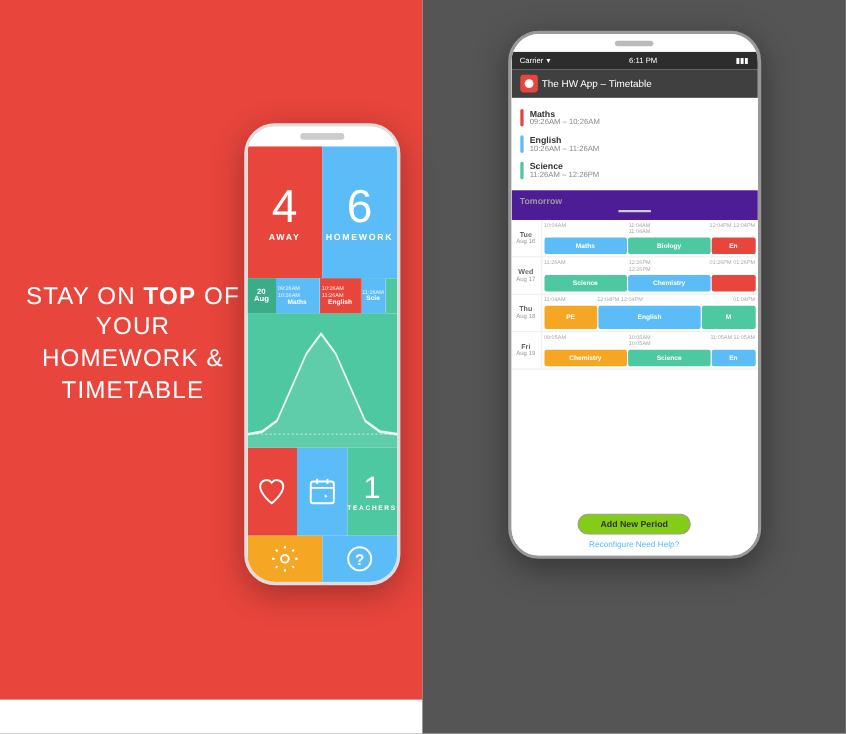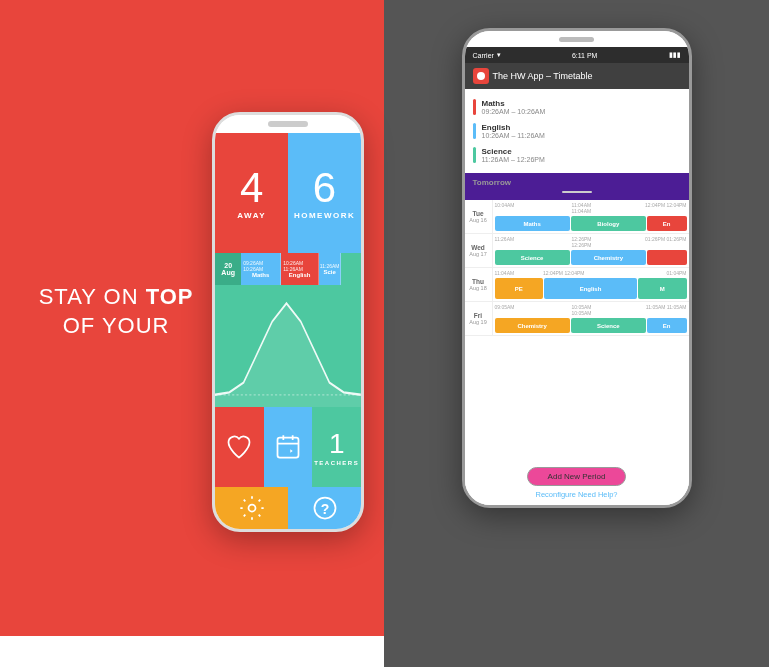--- a/index.html
+++ b/index.html
@@ -386,38 +386,40 @@
       flex-direction: column;
       align-items: center;
       gap: 4px;
     }
     .add-btn {
       border: 1.5px solid #999;
       border-radius: 14px;
       padding: 4px 20px;
       font-size: 8px;
       color: #333;
-      background: #ec4899;
+      background: #84cc16;
       cursor: pointer;
+      font-weight: bold;
     }
     .bottom-links {
       display: flex;
       gap: 2px;
     }
     .bottom-link {
       font-size: 7.5px;
       color: #5bbcf8;
     }
   </style>
 </head>
 <body>
 
 <div class="left-panel">
   <div class="left-headline">
     STAY ON <strong>TOP</strong> OF YOUR<br>
+    <span>HOMEWORK &amp; TIMETABLE</span>
   </div>
 
   <div class="phone-left">
     <div class="phone-left-notch"></div>
     <div class="phone-left-screen">
 
       <div class="stats-grid">
         <div class="stat-tasks">
           <div class="stat-number">4</div>
           <div class="stat-label">AWAY</div>

